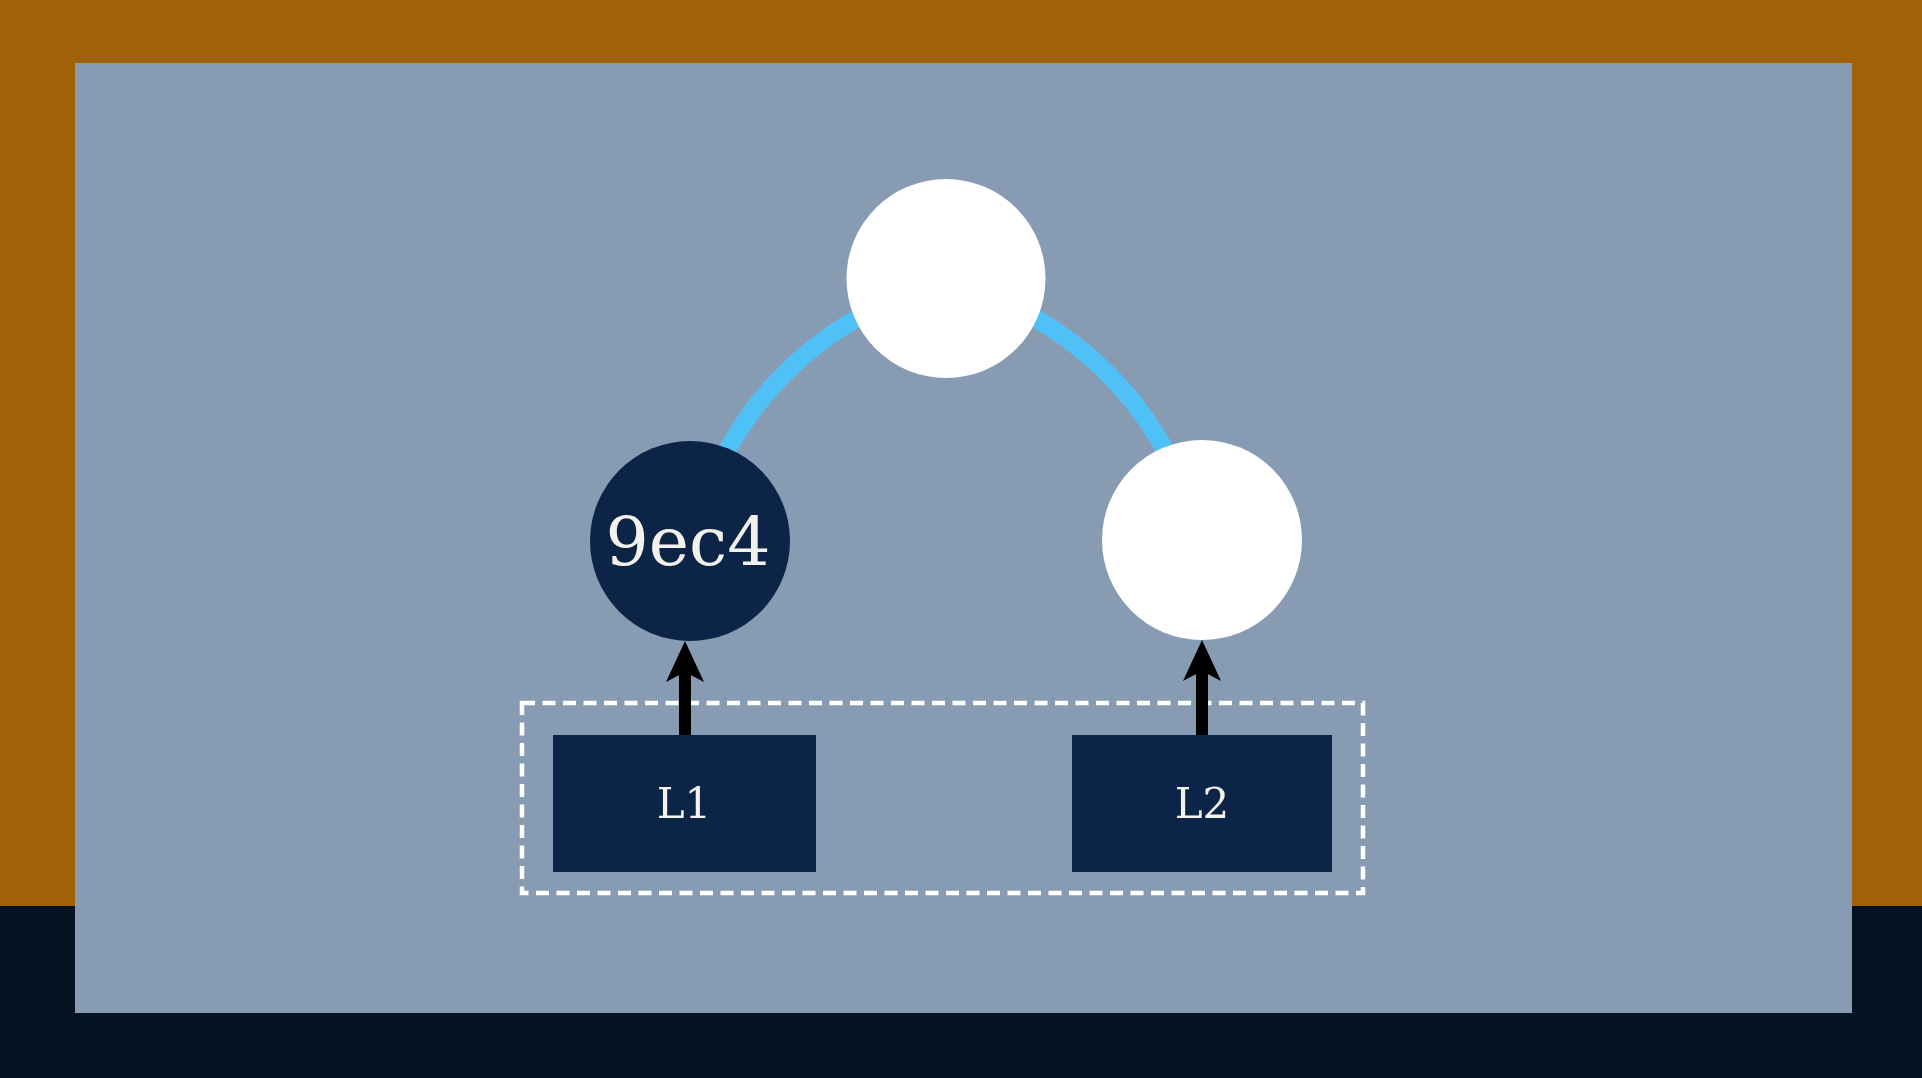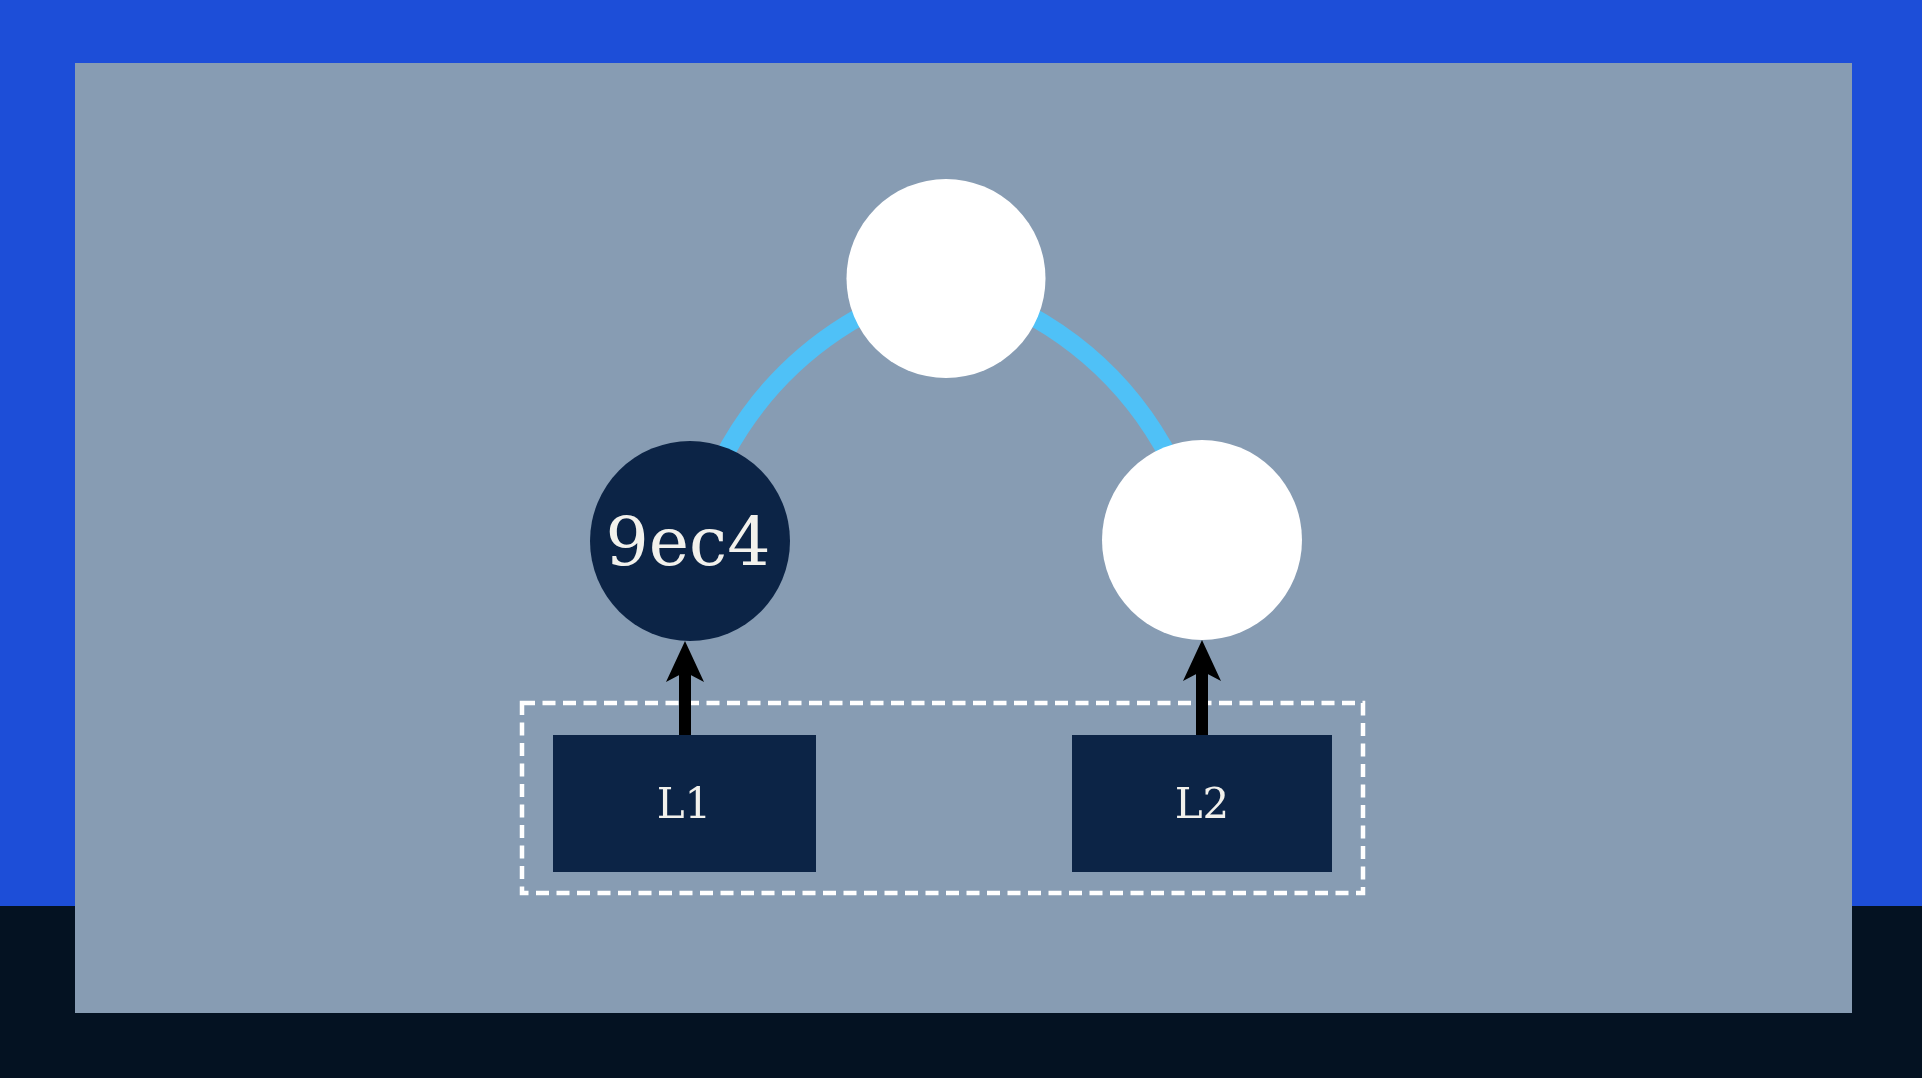--- a/index.html
+++ b/index.html
@@ -8,21 +8,21 @@
     width: 1922px;
     height: 1078px;
     background: #041222;
     overflow: hidden;
     font-family: "DejaVu Serif", "Liberation Serif", serif;
   }
   .stage {
     position: relative;
     width: 1922px;
     height: 906px;
-    background: #1d4ed8;
+    background: #a16207;
     text-decoration: underline;
   }
   .panel {
     position: absolute;
     left: 75px;
     top: 63px;
     width: 1777px;
     height: 950px;
     background: #879cb3;
   }

